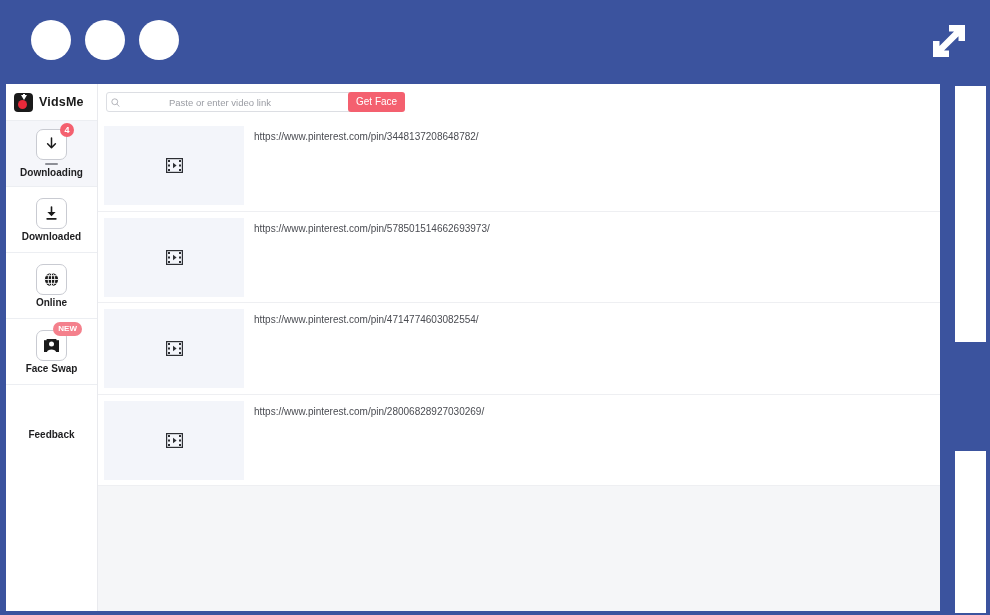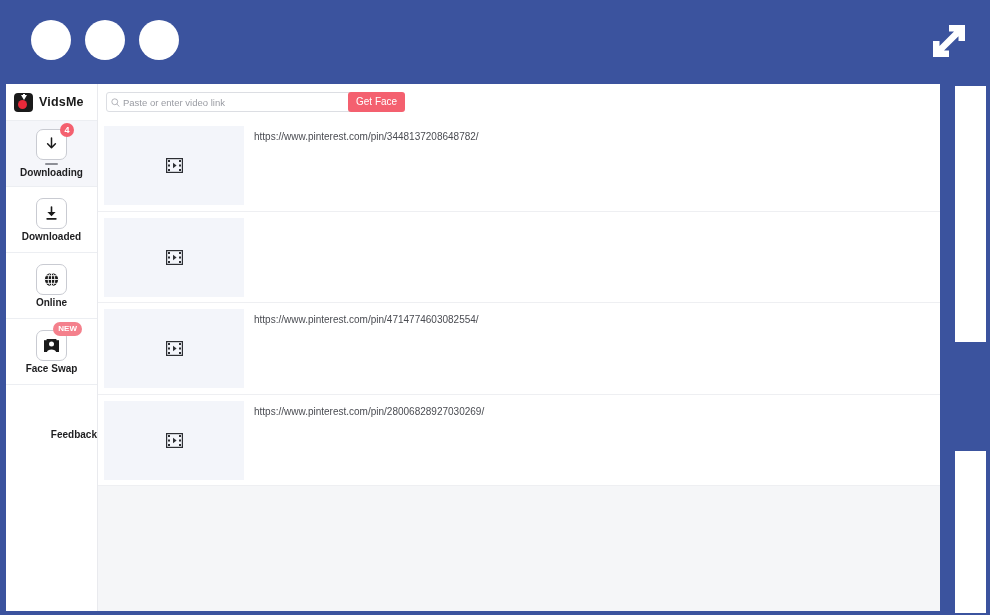--- a/index.html
+++ b/index.html
@@ -139,21 +139,20 @@
     padding: 1px 5px;
     border-radius: 8px;
     background: #f4808c;
     color: #ffffff; font-size: 8px; font-weight: bold;
     line-height: 12px;
     text-align: right;
   }
   .nav-item.feedback {
     height: 100px;
     justify-content: center;
-    align-items: flex-end;
   }
 
   
   .main {
     flex: 1; height: 527px;
     background: #f5f6f8;
     display: flex; flex-direction: column;
     overflow: hidden;
   }
   .toolbar {
@@ -162,20 +161,21 @@
     display: flex; align-items: center;
     padding-left: 8px;
     flex: 0 0 36px;
   }
   .search-wrap {
     display: flex; align-items: center;
     width: 272px; height: 20px;
     border: 1px solid #dcdee3; border-radius: 3px;
     background: #ffffff;
     padding: 0 4px;
+    gap: 46px;
   }
   .search-icon { flex: 0 0 12px; display: flex; align-items: center; }
   .search-input {
     border: 0; outline: 0;
     flex: 1; height: 18px;
     font-size: 9.5px; color: #43454b;
     font-family: "Liberation Sans", sans-serif;
     background: transparent;
   }
   .search-input::placeholder { color: #9a9ca3; }
@@ -357,20 +357,23 @@
                 <rect x="0.6" y="0.6" width="15.8" height="13.8" fill="none" stroke="#2c2e33" stroke-width="1.2"></rect>
                 <rect x="2" y="2" width="2" height="2" fill="#2c2e33"></rect>
                 <rect x="2" y="6.5" width="2" height="2" fill="#2c2e33"></rect>
                 <rect x="2" y="11" width="2" height="2" fill="#2c2e33"></rect>
                 <rect x="13" y="2" width="2" height="2" fill="#2c2e33"></rect>
                 <rect x="13" y="6.5" width="2" height="2" fill="#2c2e33"></rect>
                 <rect x="13" y="11" width="2" height="2" fill="#2c2e33"></rect>
                 <path d="M7 4.8 L10.6 7.5 L7 10.2 Z" fill="#2c2e33"></path>
               </svg>
             </div>
+            <div class="row-body">
+              <div class="row-url">https://www.pinterest.com/pin/578501514662693973/</div>
+            </div>
           </div>
 
           <div class="row">
             <div class="thumb">
               <svg width="17" height="15" viewBox="0 0 17 15" aria-hidden="true">
                 <rect x="0.6" y="0.6" width="15.8" height="13.8" fill="none" stroke="#2c2e33" stroke-width="1.2"></rect>
                 <rect x="2" y="2" width="2" height="2" fill="#2c2e33"></rect>
                 <rect x="2" y="6.5" width="2" height="2" fill="#2c2e33"></rect>
                 <rect x="2" y="11" width="2" height="2" fill="#2c2e33"></rect>
                 <rect x="13" y="2" width="2" height="2" fill="#2c2e33"></rect>

